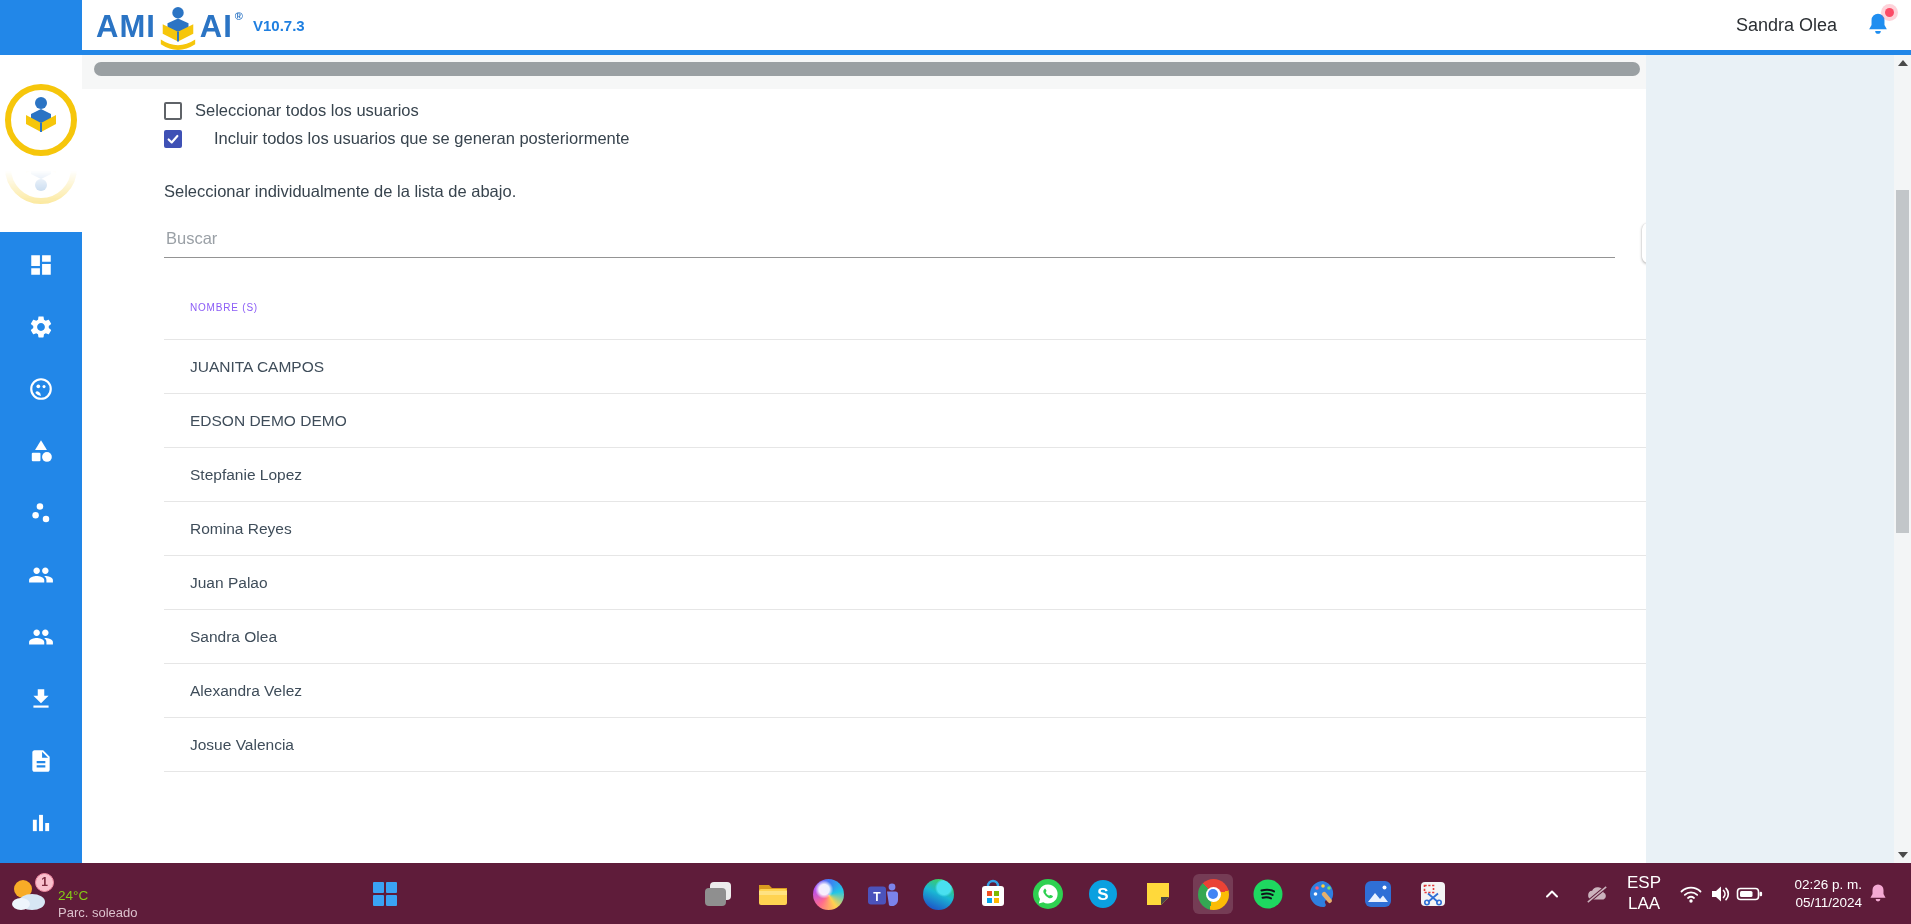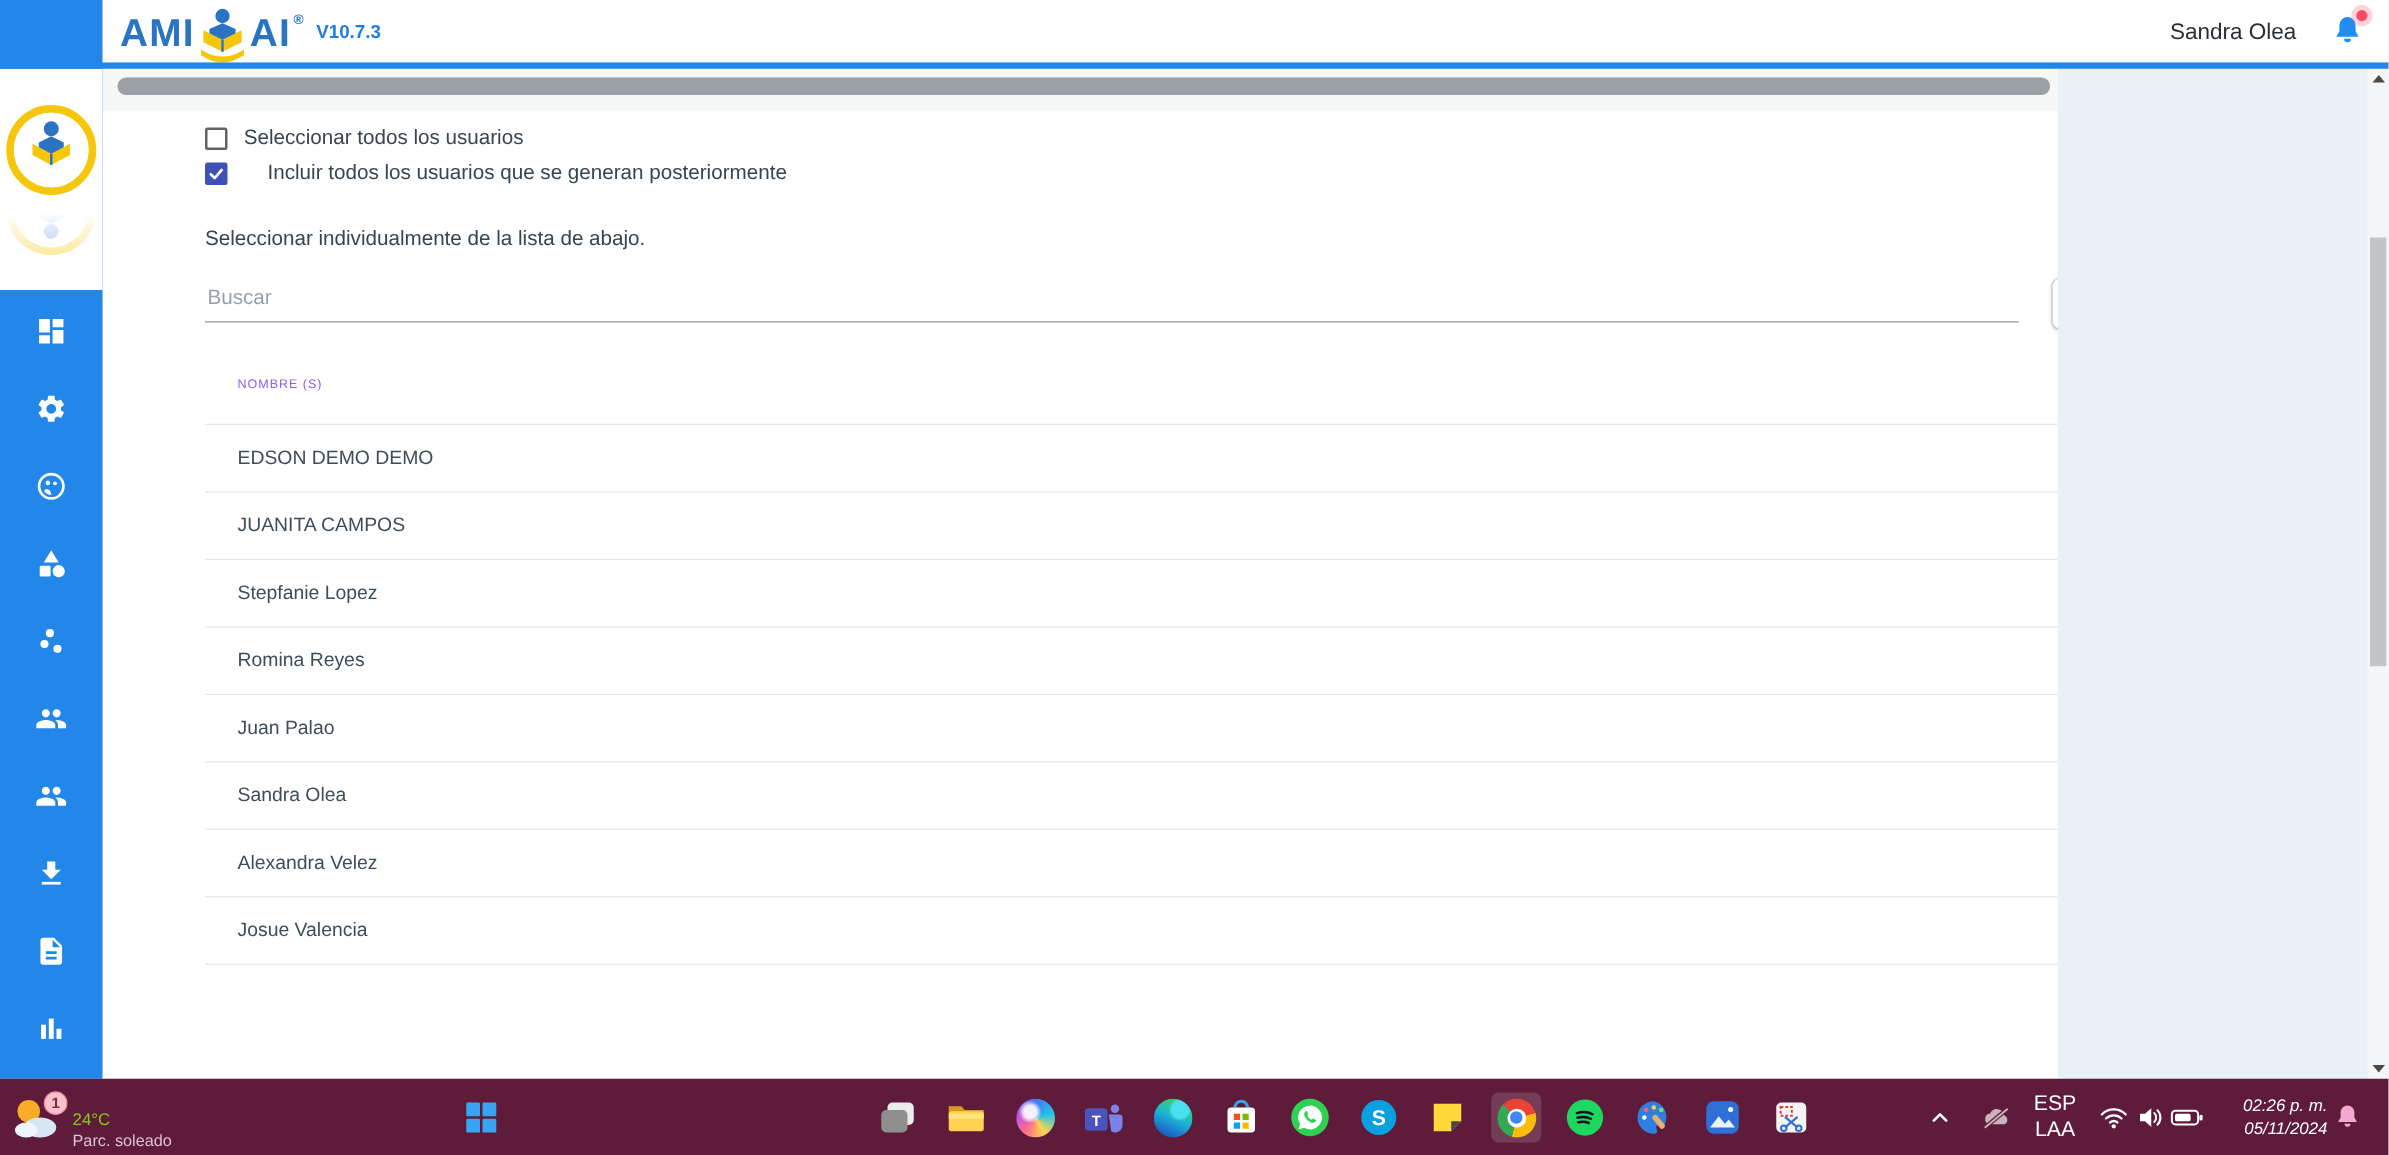--- a/index.html
+++ b/index.html
@@ -254,26 +254,26 @@
           <circle cx="8" cy="8" r="5.6" stroke="#1f2327" stroke-width="2.2" fill="none"></circle>
           <path d="M12.2 12.2 l4.5 4.5" stroke="#1f2327" stroke-width="2.2" stroke-linecap="round"></path>
         </svg>
       <span>Buscar</span>
     </button>
 
     <div class="table-header">NOMBRE (S)</div>
 
     <div class="rows">
       <div class="row">
+        <span class="row-name">JUANITA CAMPOS</span>
+        <span class="row-spacer"></span>
+        <span class="row-cbx"></span>
+      </div>
+      <div class="row">
         <span class="row-name">EDSON DEMO DEMO</span>
-        <span class="row-spacer"></span>
-        <span class="row-cbx"></span>
-      </div>
-      <div class="row">
-        <span class="row-name">JUANITA CAMPOS</span>
         <span class="row-spacer"></span>
         <span class="row-cbx"></span>
       </div>
       <div class="row">
         <span class="row-name">Stepfanie Lopez</span>
         <span class="row-spacer"></span>
         <span class="row-cbx"></span>
       </div>
       <div class="row">
         <span class="row-name">Romina Reyes</span>
@@ -489,21 +489,21 @@
         <path d="M18 5.3 a8.2 8.2 0 0 1 0 11.4" stroke="#fff" stroke-width="1.7" fill="none" stroke-linecap="round"></path>
       </svg>
     </div>
     <div class="tray-item" style="left:1735px; width:30px;">
       <svg width="28" height="24" viewBox="0 0 28 24">
         <rect x="1.5" y="6.5" width="21" height="11" rx="3" stroke="#fff" stroke-width="1.6" fill="none"></rect>
         <rect x="23.5" y="9.7" width="2.6" height="4.6" rx="1.2" fill="#fff"></rect>
         <rect x="4" y="9" width="12.5" height="6" rx="1.5" fill="#fff"></rect>
       </svg>
     </div>
-    <div class="tray-item clock-block" style="left:1768px; width:94px;font-style:italic;">
+    <div class="tray-item clock-block" style="left:1768px; width:94px;">
       <span>02:26 p. m.</span>
       <span>05/11/2024</span>
     </div>
     <div class="tray-item" style="left:1865px; width:26px;">
       <svg width="22" height="24" viewBox="0 0 24 26">
         <path d="M12 2.5 a6 6 0 0 1 6 6 v4.5 l2.2 4 H3.8 l2.2-4 V8.5 A6 6 0 0 1 12 2.5 Z" fill="#f4a9d3"></path>
         <path d="M9.4 18.5 a2.6 2.6 0 0 0 5.2 0 Z" fill="#f4a9d3"></path>
       </svg>
     </div>
   </div>

